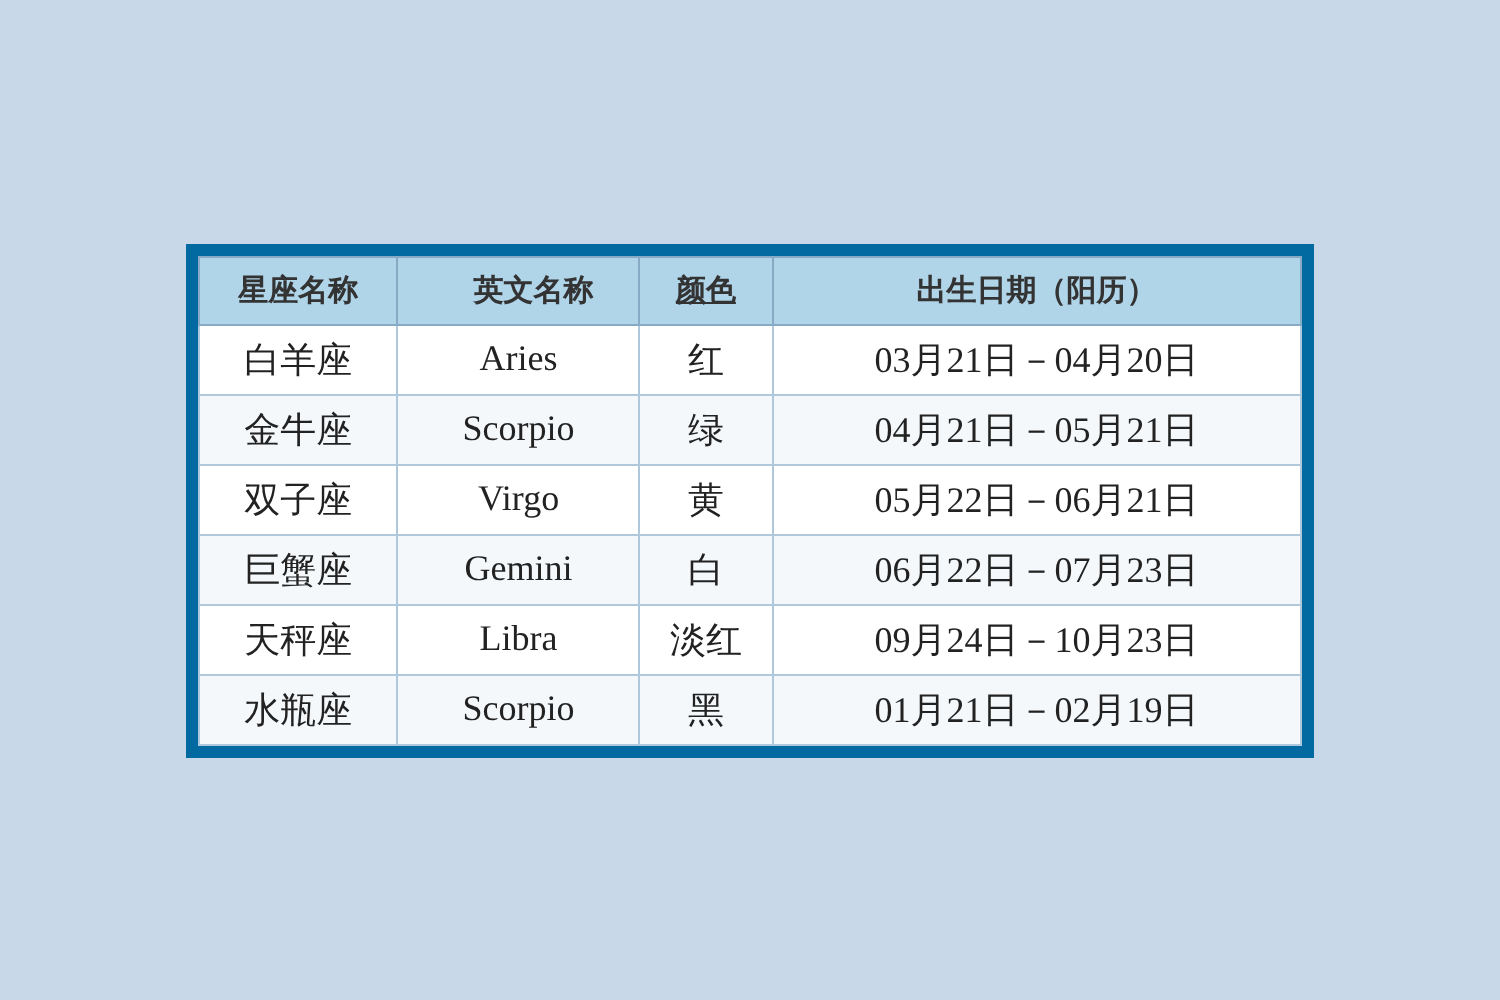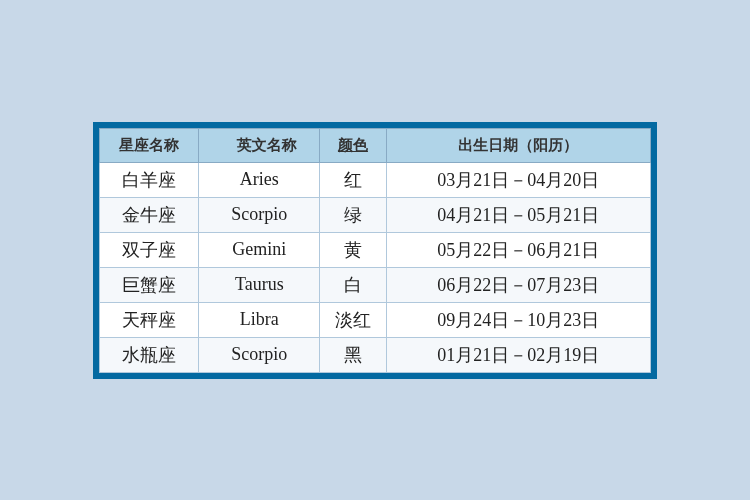--- a/index.html
+++ b/index.html
@@ -67,27 +67,27 @@
           <td>03月21日－04月20日</td>
         </tr>
         <tr>
           <td>金牛座</td>
           <td>Scorpio</td>
           <td>绿</td>
           <td>04月21日－05月21日</td>
         </tr>
         <tr>
           <td>双子座</td>
-          <td>Gemini</td>
+          <td>Virgo</td>
           <td>黄</td>
           <td>05月22日－06月21日</td>
         </tr>
         <tr>
           <td>巨蟹座</td>
-          <td>Taurus</td>
+          <td>Gemini</td>
           <td>白</td>
           <td>06月22日－07月23日</td>
         </tr>
         <tr>
           <td>天秤座</td>
           <td>Libra</td>
           <td>淡红</td>
           <td>09月24日－10月23日</td>
         </tr>
         <tr>

